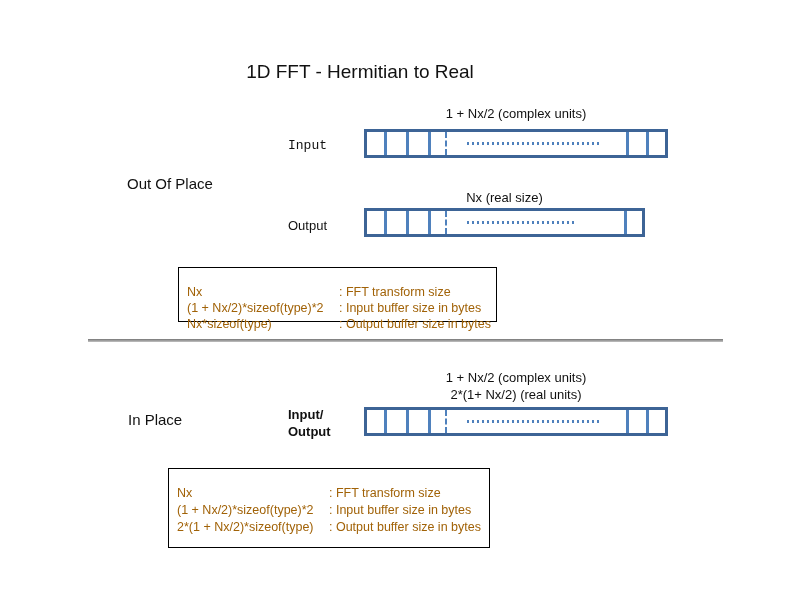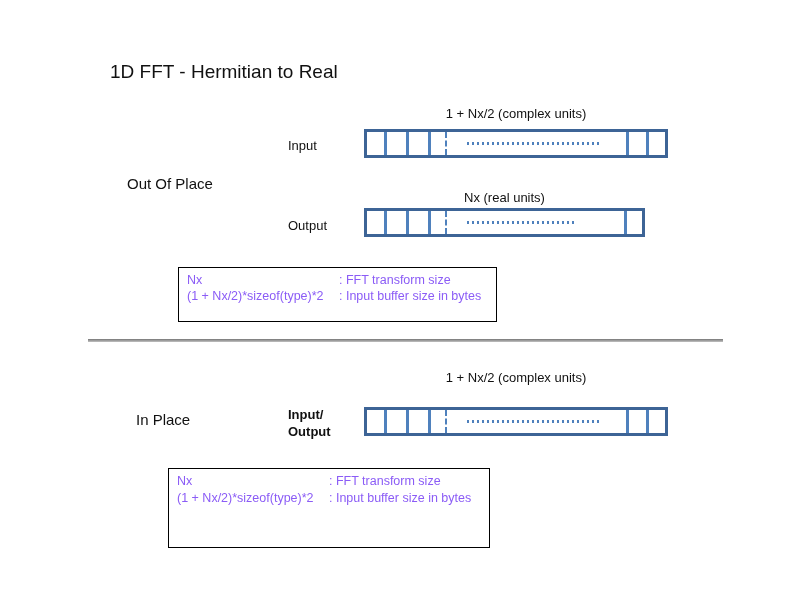--- a/index.html
+++ b/index.html
@@ -9,20 +9,21 @@
     height: 600px;
     background: #ffffff;
     font-family: "Liberation Sans", sans-serif;
     color: #1a1a1a;
     overflow: hidden;
   }
   .abs { position: absolute; }
 
   .title {
     left: 110px; top: 61px; width: 500px;
+    text-align: center;
     font-size: 19px;
     color: #111;
   }
 
   .caption {
     text-align: center;
     font-size: 13px;
     color: #111;
     white-space: nowrap;
   }
@@ -67,24 +68,24 @@
     margin-top: -2px;
     height: 3px;
     background: repeating-linear-gradient(90deg, #4f81bd 0 2px, transparent 2px 5px);
   }
 
   .legend-box {
     position: absolute;
     box-sizing: border-box;
     border: 1px solid #000000;
     background: #ffffff;
-    padding: 4px 8px;
+    padding: 16px 8px;
     font-size: 12.5px;
     line-height: 16px;
-    color: #8b5cf6;
+    color: #a16207;
     white-space: nowrap;
   }
   .legend-box.tall { line-height: 17px; }
   .legend-row .term {
     display: inline-block;
     width: 152px;
   }
 
   .separator {
     position: absolute;
@@ -96,56 +97,60 @@
 </head>
 <body>
 
 <div class="slide">
 
   <div class="abs title">1D FFT - Hermitian to Real</div>
 
   <div class="abs section-label" style="left:127px; top:175px;">Out Of Place</div>
 
   <div class="abs caption" style="left:364px; top:106px; width:304px;">1 + Nx/2 (complex units)</div>
-  <div class="abs row-label" style="left:288px; top:137px;">Input</div>
+  <div class="abs row-label" style="left:288px; top:137px;font-family:Liberation Mono, monospace;">Input</div>
   <div class="bar" style="left:364px; top:129px; width:304px;">
     <div class="vdiv" style="left:17px"></div>
     <div class="vdiv" style="left:39px"></div>
     <div class="vdiv" style="left:61px"></div>
     <div class="vdash" style="left:78px"></div>
     <div class="dots" style="left:100px; width:132px;"></div>
     <div class="vdiv" style="left:259px"></div>
     <div class="vdiv" style="left:279px"></div>
   </div>
 
-  <div class="abs caption" style="left:364px; top:190px; width:281px;">Nx (real units)</div>
+  <div class="abs caption" style="left:364px; top:190px; width:281px;">Nx (real size)</div>
   <div class="abs row-label" style="left:288px; top:217px;">Output</div>
   <div class="bar" style="left:364px; top:208px; width:281px;">
     <div class="vdiv" style="left:17px"></div>
     <div class="vdiv" style="left:39px"></div>
     <div class="vdiv" style="left:61px"></div>
     <div class="vdash" style="left:78px"></div>
     <div class="dots" style="left:100px; width:108px;"></div>
     <div class="vdiv" style="left:257px"></div>
   </div>
 
   <div class="legend-box" style="left:178px; top:267px; width:319px; height:55px;">
     <div class="legend-row">
       <span class="term">Nx</span><span class="desc">: FFT transform size</span>
     </div>
     <div class="legend-row">
       <span class="term">(1 + Nx/2)*sizeof(type)*2</span><span class="desc">: Input buffer size in bytes</span>
     </div>
+    <div class="legend-row">
+      <span class="term">Nx*sizeof(type)</span><span class="desc">: Output buffer size in bytes</span>
+    </div>
   </div>
 
   <div class="separator"></div>
 
-  <div class="abs section-label" style="left:136px; top:411px;">In Place</div>
+  <div class="abs section-label" style="left:128px; top:411px;">In Place</div>
 
   <div class="abs caption" style="left:364px; top:370px; width:304px;">1 + Nx/2 (complex units)</div>
+  <div class="abs caption" style="left:364px; top:387px; width:304px;">2*(1+ Nx/2) (real units)</div>
 
   <div class="abs row-label" style="left:288px; top:406px;font-weight:bold;">
     <div>Input/</div>
     <div>Output</div>
   </div>
 
   <div class="bar" style="left:364px; top:407px; width:304px;">
     <div class="vdiv" style="left:17px"></div>
     <div class="vdiv" style="left:39px"></div>
     <div class="vdiv" style="left:61px"></div>
@@ -155,15 +160,18 @@
     <div class="vdiv" style="left:279px"></div>
   </div>
 
   <div class="legend-box tall" style="left:168px; top:468px; width:322px; height:80px;">
     <div class="legend-row">
       <span class="term">Nx</span><span class="desc">: FFT transform size</span>
     </div>
     <div class="legend-row">
       <span class="term">(1 + Nx/2)*sizeof(type)*2</span><span class="desc">: Input buffer size in bytes</span>
     </div>
+    <div class="legend-row">
+      <span class="term">2*(1 + Nx/2)*sizeof(type)</span><span class="desc">: Output buffer size in bytes</span>
+    </div>
   </div>
 
 </div>
 
 </body></html>

